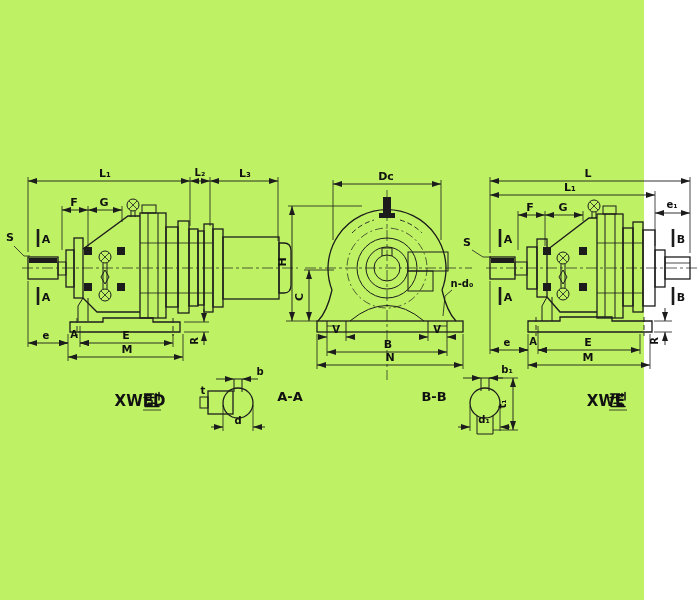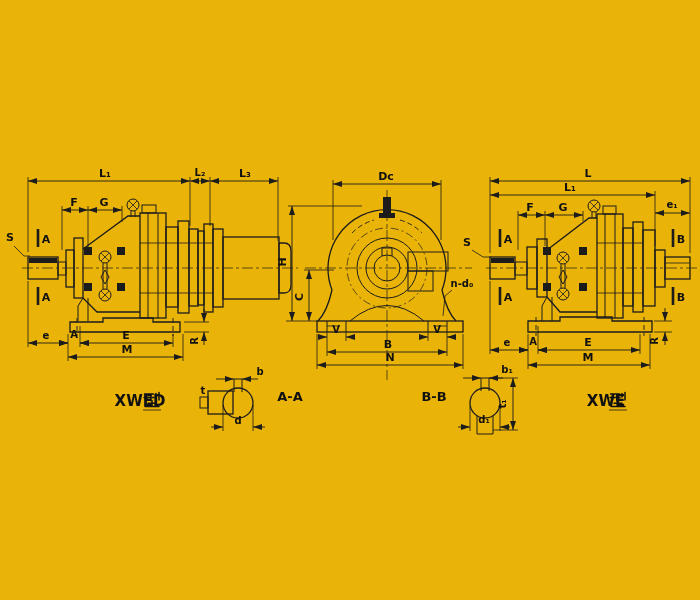--- a/index.html
+++ b/index.html
@@ -1,16 +1,16 @@
 <!DOCTYPE html>
 <html><head>
 <meta charset="utf-8">
 <style>
   html,body{margin:0;padding:0;background:#fff;}
-  #stage{width:700px;height:600px;background:#eab308;position:relative;font-family:"DejaVu Sans",sans-serif;}
+  #stage{width:644px;height:600px;background:#bef264;position:relative;font-family:"DejaVu Sans",sans-serif;}
   svg{display:block;}
   .o  {fill:none;stroke:#1c1c1c;stroke-width:1.3;}
   .o2 {fill:none;stroke:#1c1c1c;stroke-width:1;}
   .thin{fill:none;stroke:#1c1c1c;stroke-width:0.8;}
   .dim{fill:none;stroke:#1c1c1c;stroke-width:0.9;}
   .cl {fill:none;stroke:#1c1c1c;stroke-width:0.7;stroke-dasharray:11 3 3 3;}
   .clc{fill:none;stroke:#1c1c1c;stroke-width:0.7;stroke-dasharray:8 3 2 3;}
   .dash{fill:none;stroke:#1c1c1c;stroke-width:0.9;stroke-dasharray:5 3;}
   .ink{fill:#1c1c1c;stroke:none;}
   .bar{stroke:#1c1c1c;stroke-width:2.6;}

